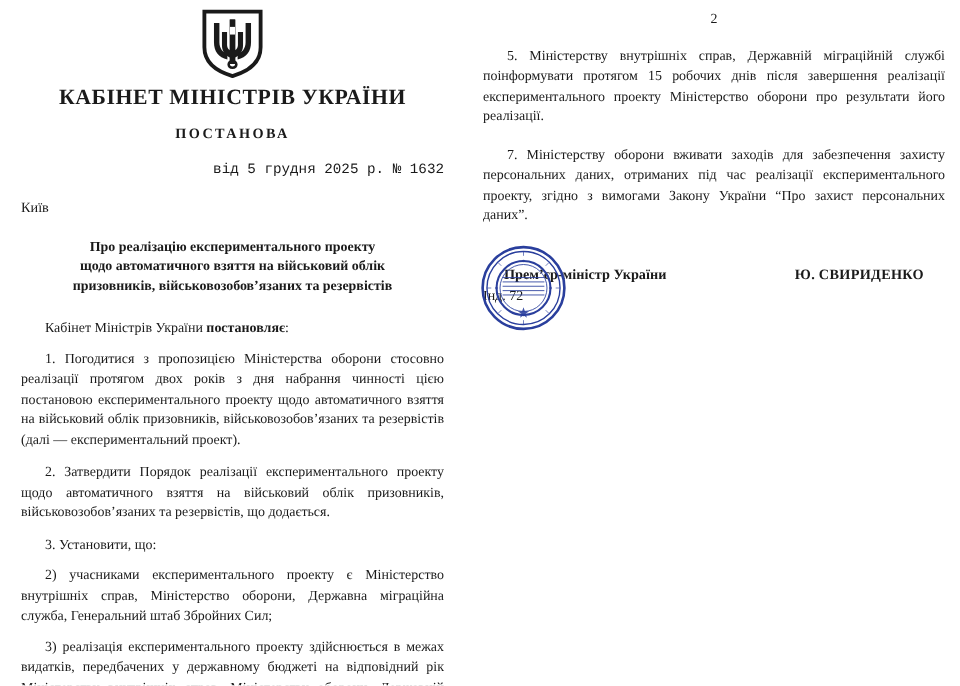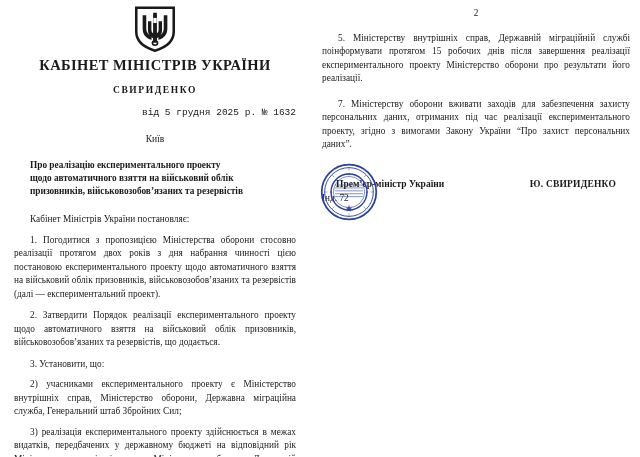--- a/index.html
+++ b/index.html
@@ -68,42 +68,43 @@
     letter-spacing: 1.6px;
     margin: 11px 0 0 0;
   }
   .doc-number {
     text-align: right;
     font-size: 9.5px;
     margin: 12px 0 16px 0;
     font-family: Liberation Mono, monospace;
   }
   .doc-city {
-    text-align: center;
+    text-align: left;
     font-size: 9.5px;
     margin: 13px 0 0 0;
   }
 
   
   .subject {
+    text-align: center;
     font-weight: bold;
     font-size: 9.3px;
     line-height: 1.42;
     margin: 15px auto 0 auto;
     width: 250px;
   }
 
   
   .lead {
     font-size: 9.3px;
     margin: 14px 0 0 0;
     text-indent: 16px;
     line-height: 1.45;
   }
-  .lead b { font-weight: normal; }
+  .lead b { font-weight: bold; }
 
   .para {
     font-size: 9.3px;
     line-height: 1.45;
     margin: 8px 0 0 0;
     text-indent: 16px;
     text-align: justify;
   }
 
   .para-tight {
@@ -186,21 +187,21 @@
           <path d="M50 80 C45 80 42 83 42 87 C42 91 45 94 50 94
                    C55 94 58 91 58 87 C58 83 55 80 50 80 Z
                    M50 84 C52.5 84 54 85.4 54 87 C54 88.6 52.5 90 50 90
                    C47.5 90 46 88.6 46 87 C46 85.4 47.5 84 50 84 Z"></path>
         </g>
       </svg>
     </div>
 
     <div class="org-title">КАБІНЕТ МІНІСТРІВ УКРАЇНИ</div>
 
-    <div class="doc-kind">СВИРИДЕНКО</div>
+    <div class="doc-kind">ПОСТАНОВА</div>
 
     <div class="doc-number">від 5 грудня 2025 р. № 1632</div>
 
     <div class="doc-city">Київ</div>
 
     <div class="subject">
       <div>Про реалізацію експериментального проекту</div>
       <div>щодо автоматичного взяття на військовий облік</div>
       <div>призовників, військовозобов’язаних та резервістів</div>
     </div>

